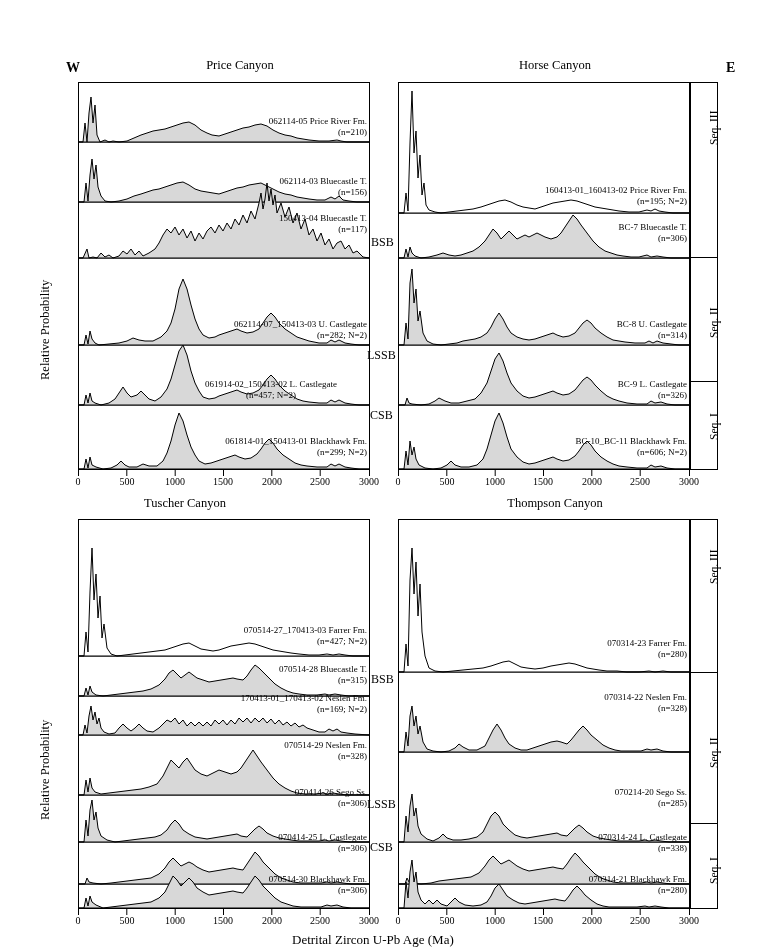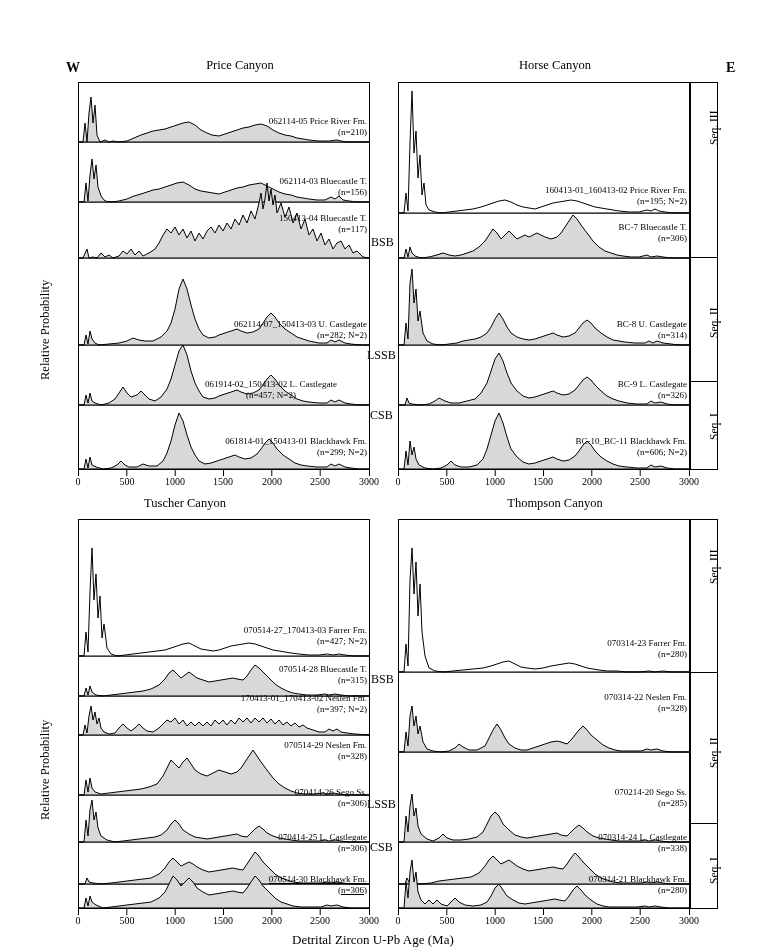--- a/index.html
+++ b/index.html
@@ -206,35 +206,35 @@
 <div class="lbl" style="left:175px;top:625px;width:192px;">
   <span>070514-27_170413-03 Farrer Fm.</span><br>
   <span>(n=427; N=2)</span>
 </div>
 <div class="lbl" style="left:195px;top:664px;width:172px;">
   <span>070514-28 Bluecastle T.</span><br>
   <span>(n=315)</span>
 </div>
 <div class="lbl" style="left:175px;top:693px;width:192px;">
   <span>170413-01_170413-02 Neslen Fm.</span><br>
-  <span>(n=397; N=2)</span>
+  <span>(n=169; N=2)</span>
 </div>
 <div class="lbl" style="left:195px;top:740px;width:172px;">
   <span>070514-29 Neslen Fm.</span><br>
   <span>(n=328)</span>
 </div>
 <div class="lbl" style="left:195px;top:787px;width:172px;">
   <span>070414-26 Sego Ss.</span><br>
   <span>(n=306)</span>
 </div>
 <div class="lbl" style="left:195px;top:832px;width:172px;">
   <span>070414-25 L. Castlegate</span><br>
   <span>(n=306)</span>
 </div>
-<div class="lbl" style="left:195px;top:874px;width:172px;text-decoration:underline;">
+<div class="lbl" style="left:195px;top:874px;width:172px;">
   <span>070514-30 Blackhawk Fm.</span><br>
   <span>(n=306)</span>
 </div>
 
 <div style="position:absolute;left:399px;top:520px;">
   <svg width="290" height="388" viewBox="0 0 290 388">
     <line x1="0" y1="152" x2="290" y2="152" stroke="#000" stroke-width="1"></line>
     <line x1="0" y1="232" x2="290" y2="232" stroke="#000" stroke-width="1"></line>
     <line x1="0" y1="322" x2="290" y2="322" stroke="#000" stroke-width="1"></line>
     <line x1="0" y1="364" x2="290" y2="364" stroke="#000" stroke-width="1"></line>

